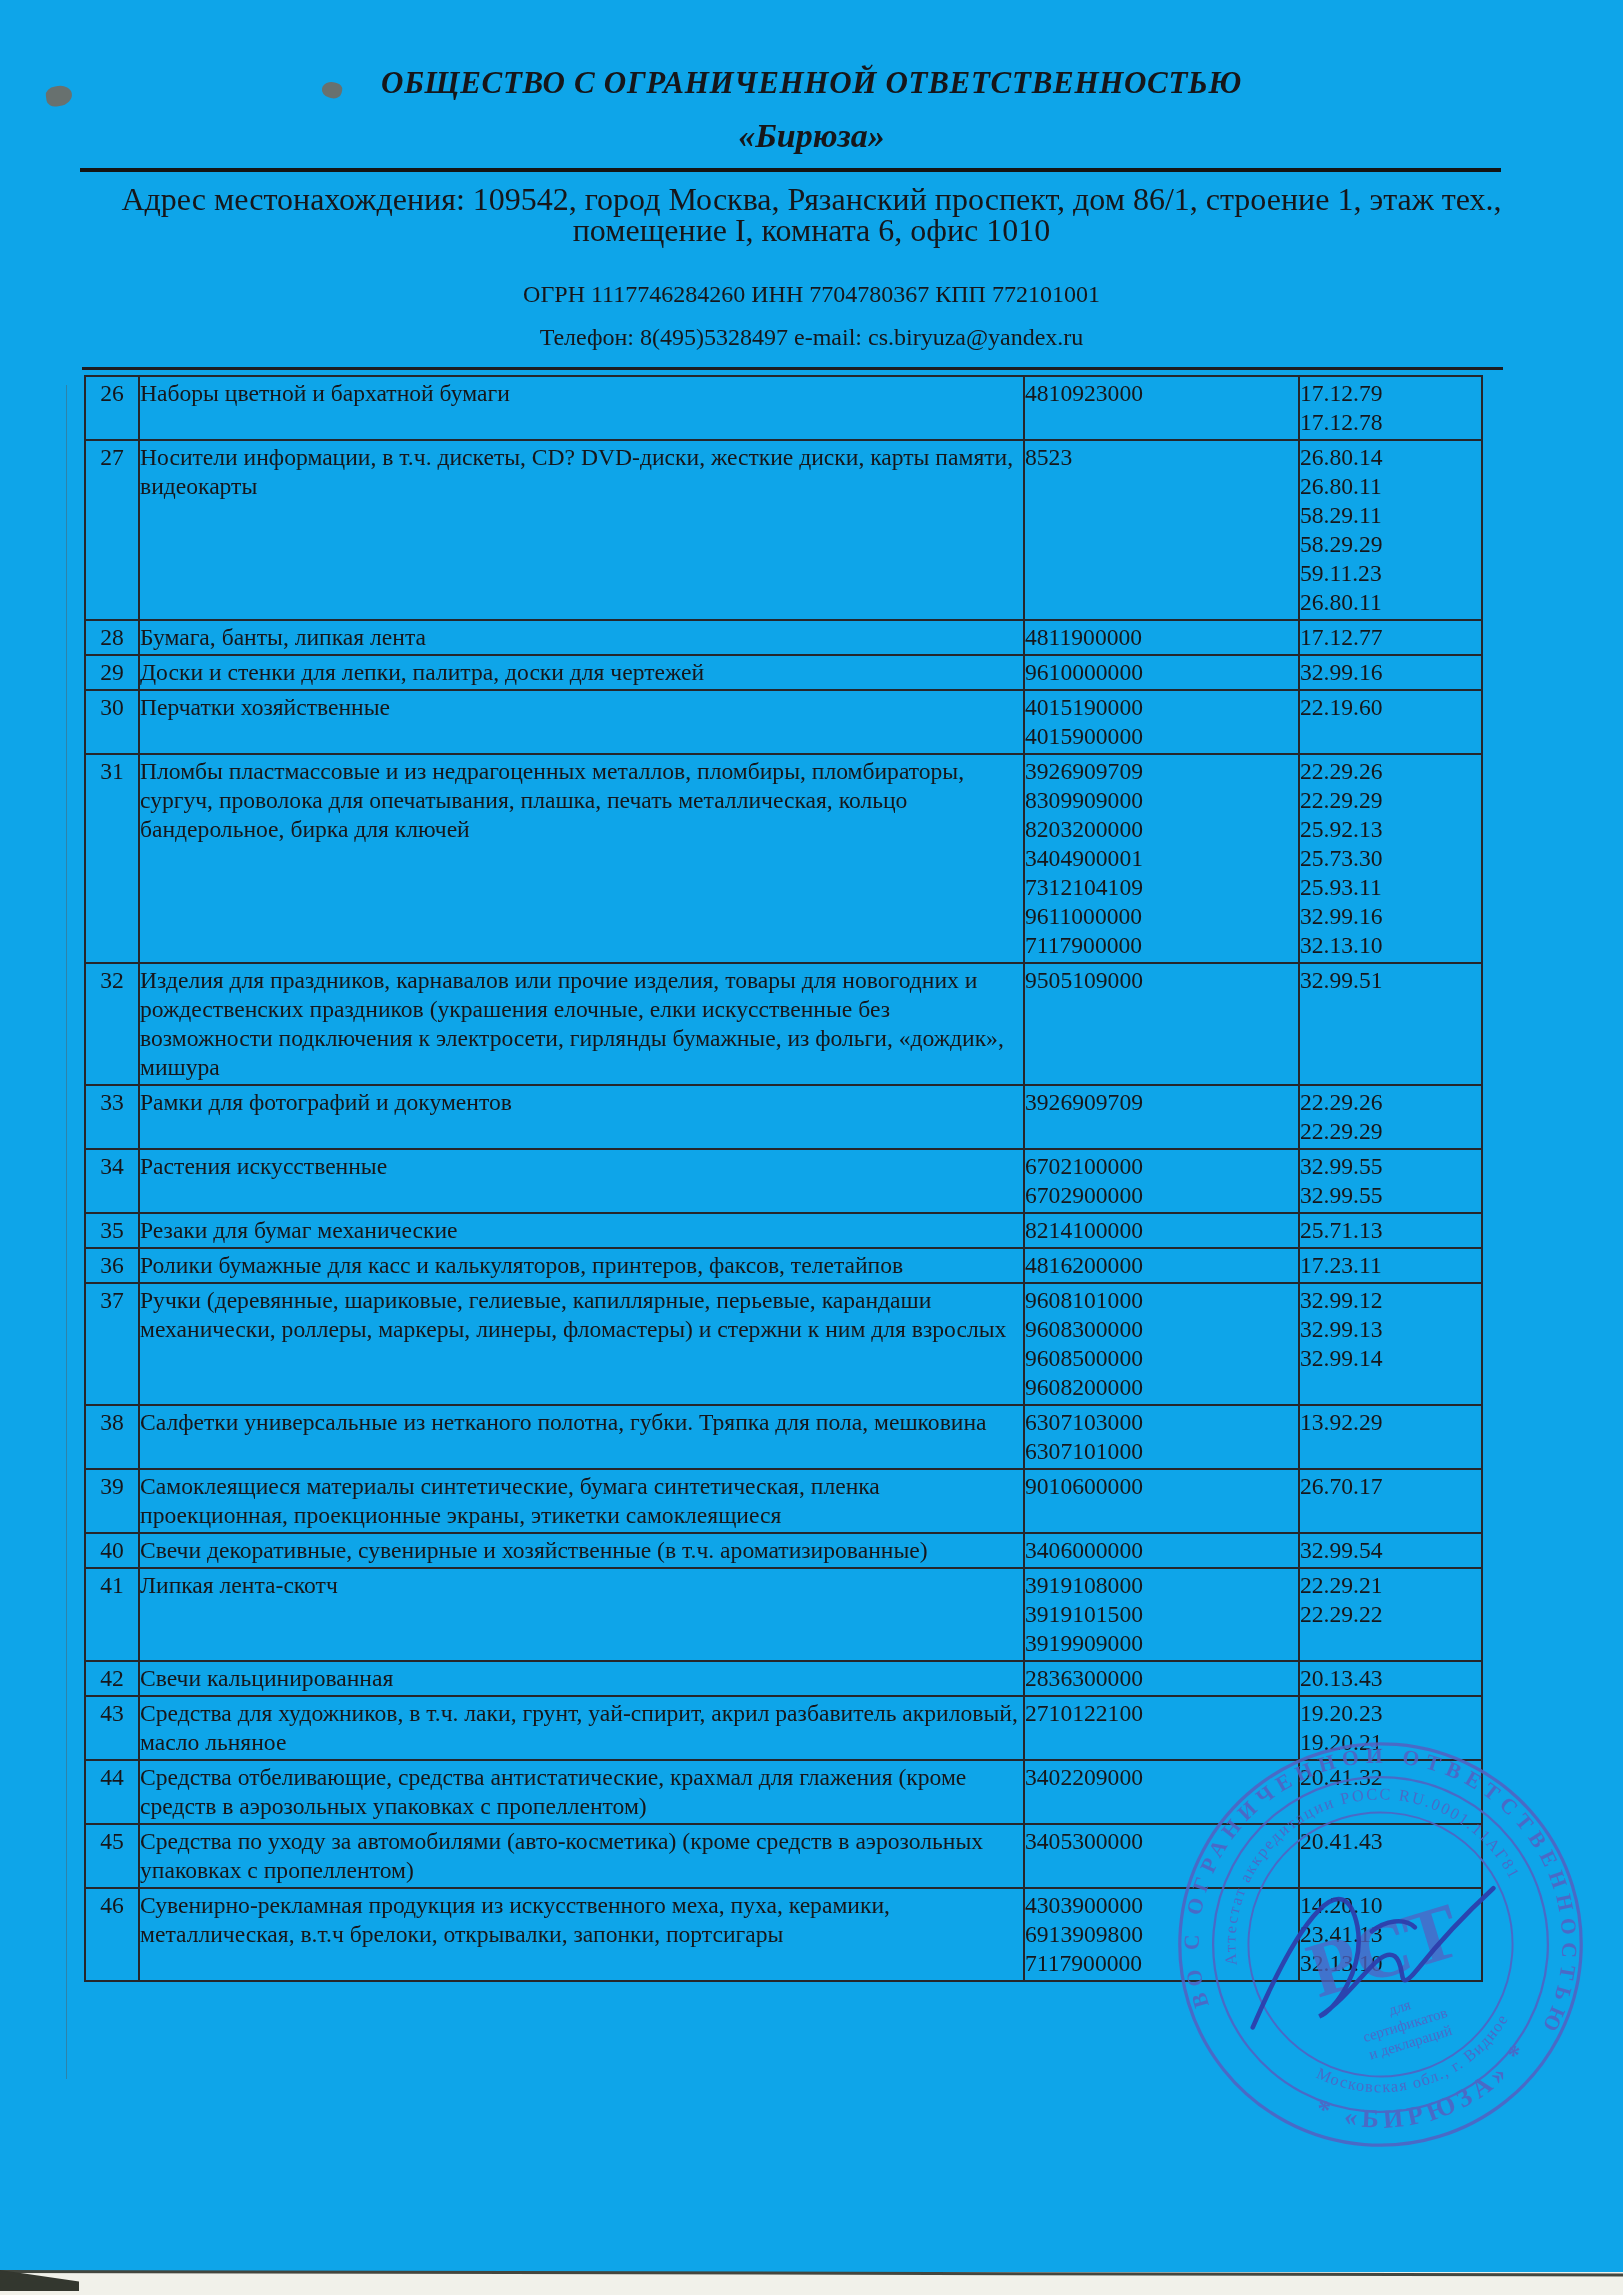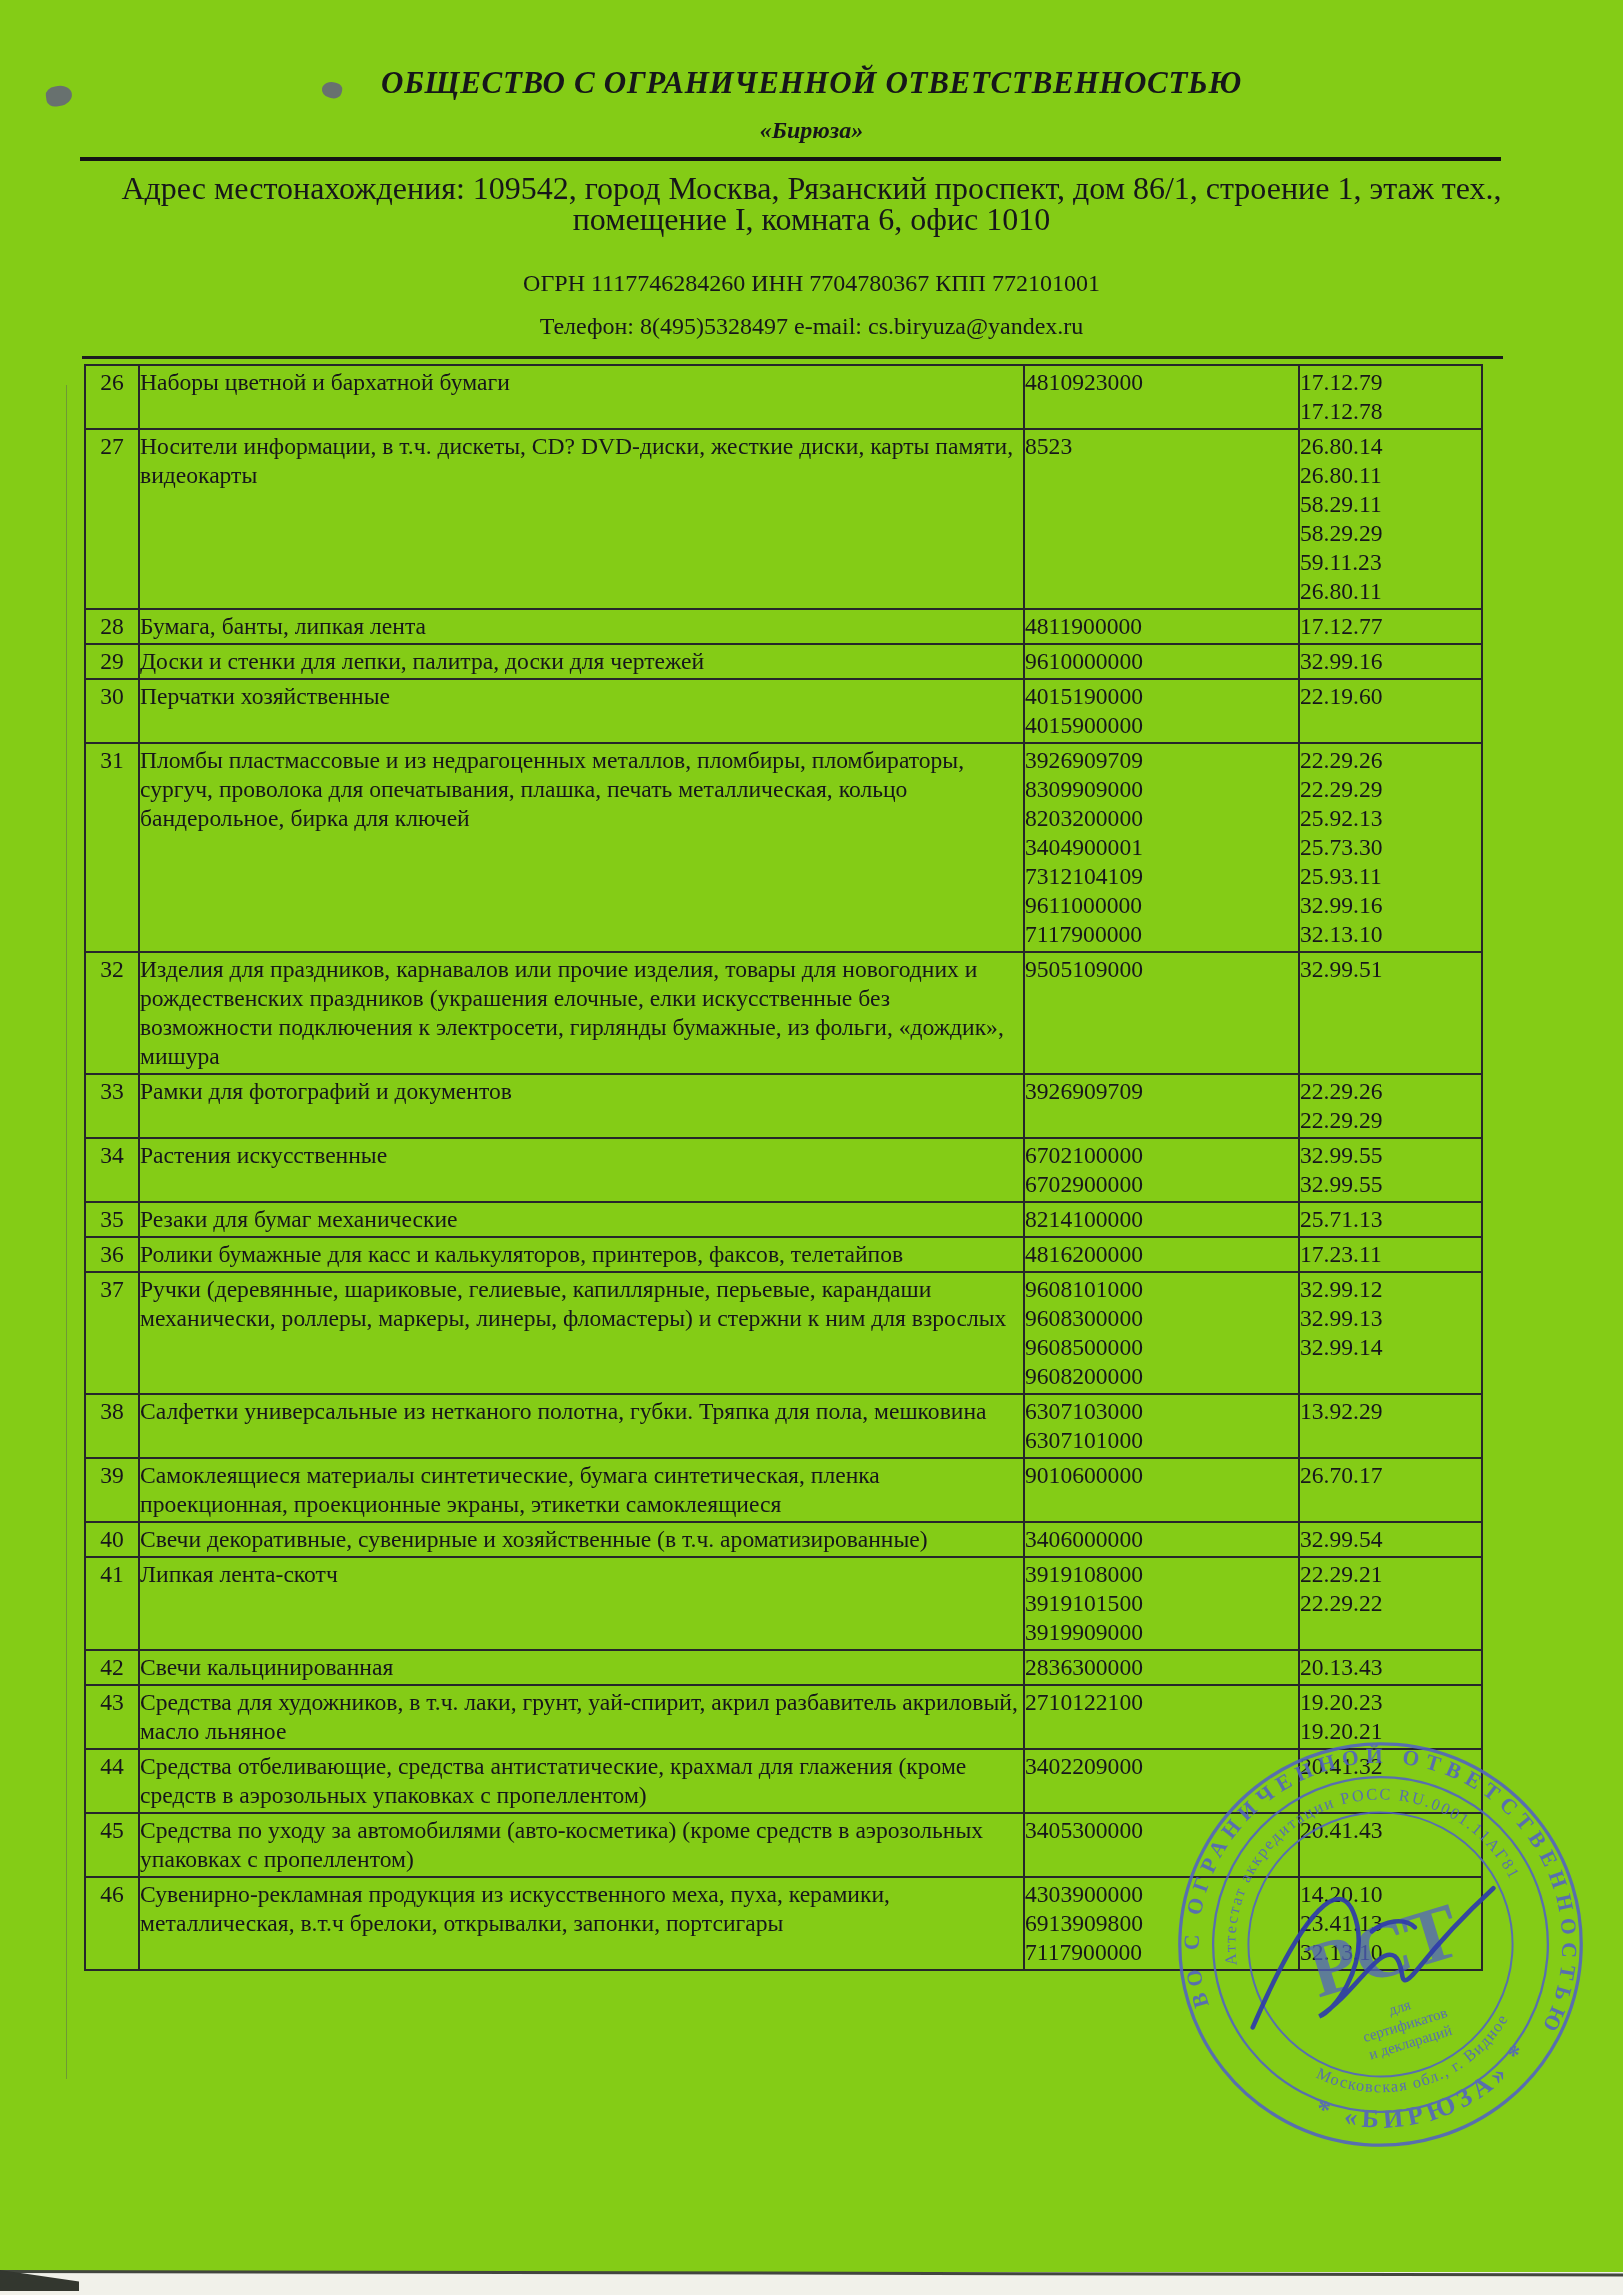--- a/index.html
+++ b/index.html
@@ -1,35 +1,35 @@
 <!DOCTYPE html>
 <html style="font-size:10.5px"><head>
 <meta charset="utf-8">
 <style>
   html,body { margin:0; padding:0; }
   body { background:#777; }
   .page {
     position:relative;
     width:1623px; height:2295px;
     margin:0 auto;
-    background:#84cc16;
+    background:#0ea5e9;
     font-family:"Liberation Serif", serif;
     color:#16161a;
     overflow:hidden;
   }
   
   .hdr { text-align:center; }
   .company-type {
     margin:0; padding-top:65px;
     font-size:31px; font-weight:bold; font-style:italic;
     letter-spacing:0.7px;
   }
   .company-name {
     margin:15.7px 0 0 0;
-    font-size:24px; font-weight:bold; font-style:italic;
+    font-size:34px; font-weight:bold; font-style:italic;
   }
   .hdr-rule {
     width:1421px; height:4.6px; background:#141414;
     margin:13px 0 0 80px;
   }
   .addr-line { margin:0 39px; font-size:32px; line-height:31px; text-align:center; }
   .addr-first { margin-top:11.8px; }
   .reg-line { margin:33px 39px 12px; font-size:24px; line-height:31px; text-align:center; }
   .contact-line { margin:3.9px 39px 0; font-size:24px; line-height:31px; text-align:center; }
 

